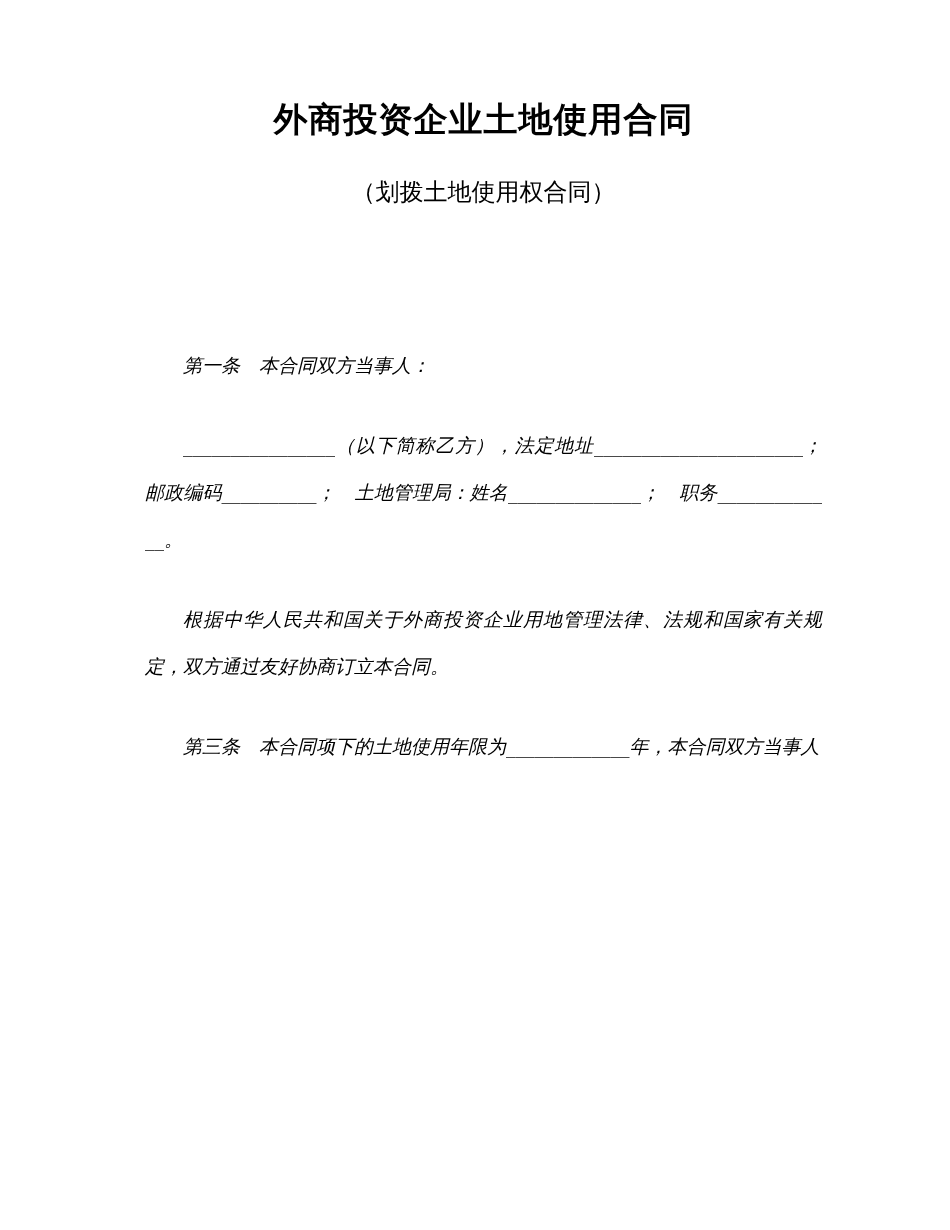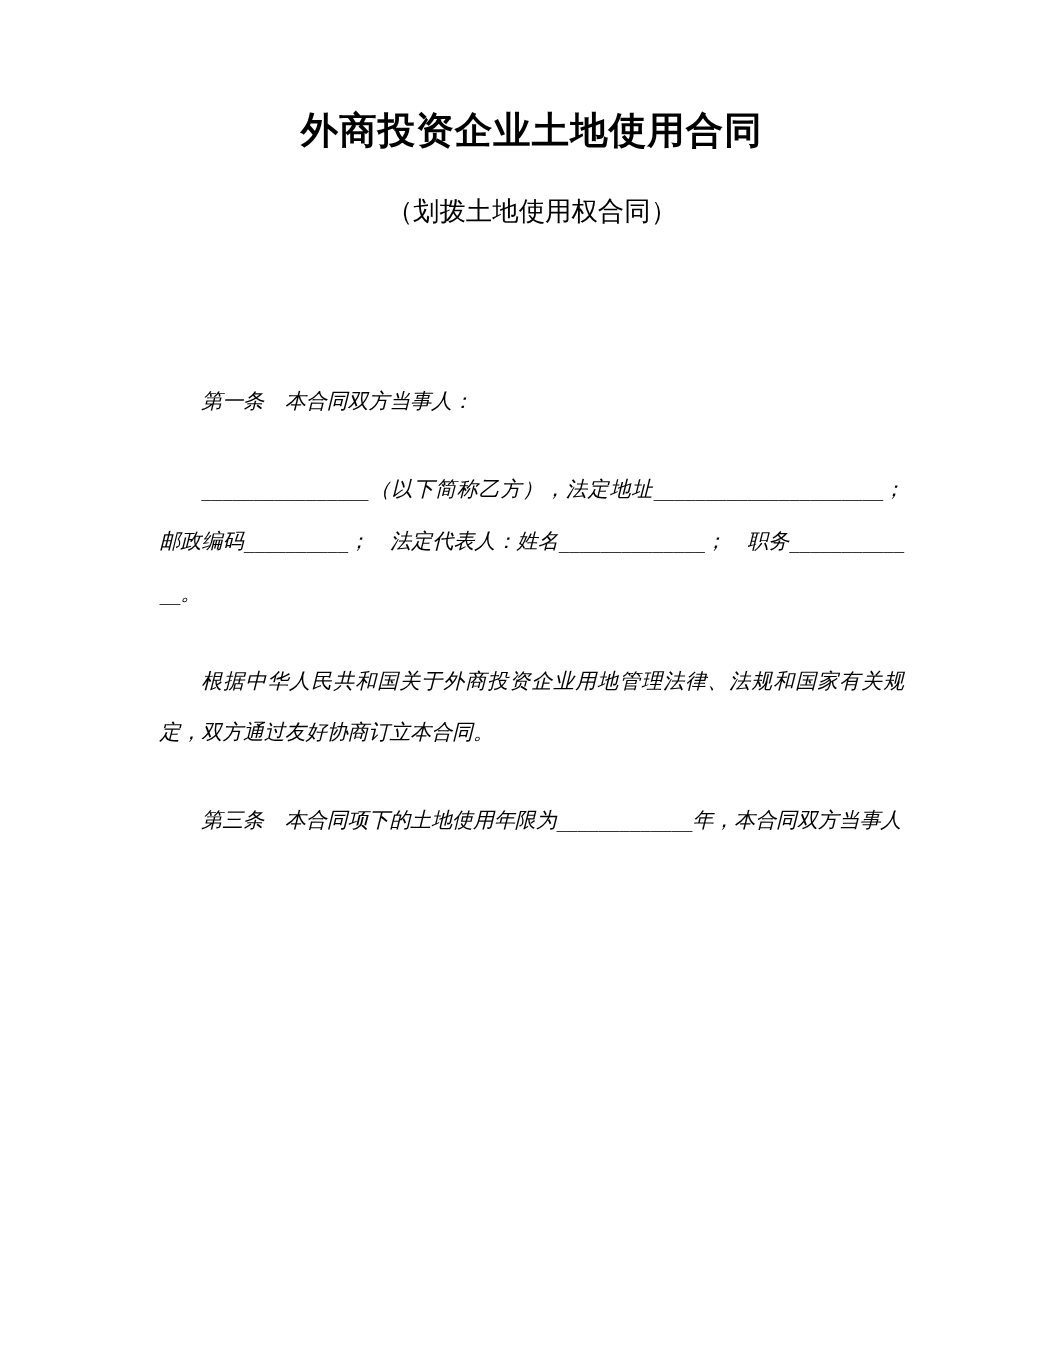--- a/index.html
+++ b/index.html
@@ -30,20 +30,21 @@
     text-align: center;
     letter-spacing: 1px;
     margin: 0;
   }
   .doc-subtitle {
     font-size: 24px;
     line-height: 1.3;
     text-align: center;
     margin: 36px 0 0 0;
     font-weight: 400;
+    font-family: Liberation Serif, serif;
   }
   .body-text {
     margin-top: 134px;
     font-style: italic;
   }
   .para {
     font-size: 19px;
     line-height: 47px;
     text-align: justify;
     text-indent: 2em;
@@ -59,20 +60,20 @@
 
 <div class="page">
   <h1 class="doc-title">外商投资企业土地使用合同</h1>
 
   <div class="doc-subtitle">（划拨土地使用权合同）</div>
 
   <div class="body-text">
     <p class="para">第一条　本合同双方当事人：</p>
 
 
-    <p class="para">________________（以下简称乙方），法定地址______________________；邮政编码__________；　法定代表人：姓名______________；　职务_____________。</p>
+    <p class="para">________________（以下简称乙方），法定地址______________________；邮政编码__________；　土地管理局：姓名______________；　职务_____________。</p>
 
     <p class="para">根据中华人民共和国关于外商投资企业用地管理法律、法规和国家有关规定，双方通过友好协商订立本合同。</p>
 
 
     <p class="para">第三条　本合同项下的土地使用年限为_____________年，本合同双方当事人</p>
   </div>
 </div>
 
 </body></html>

